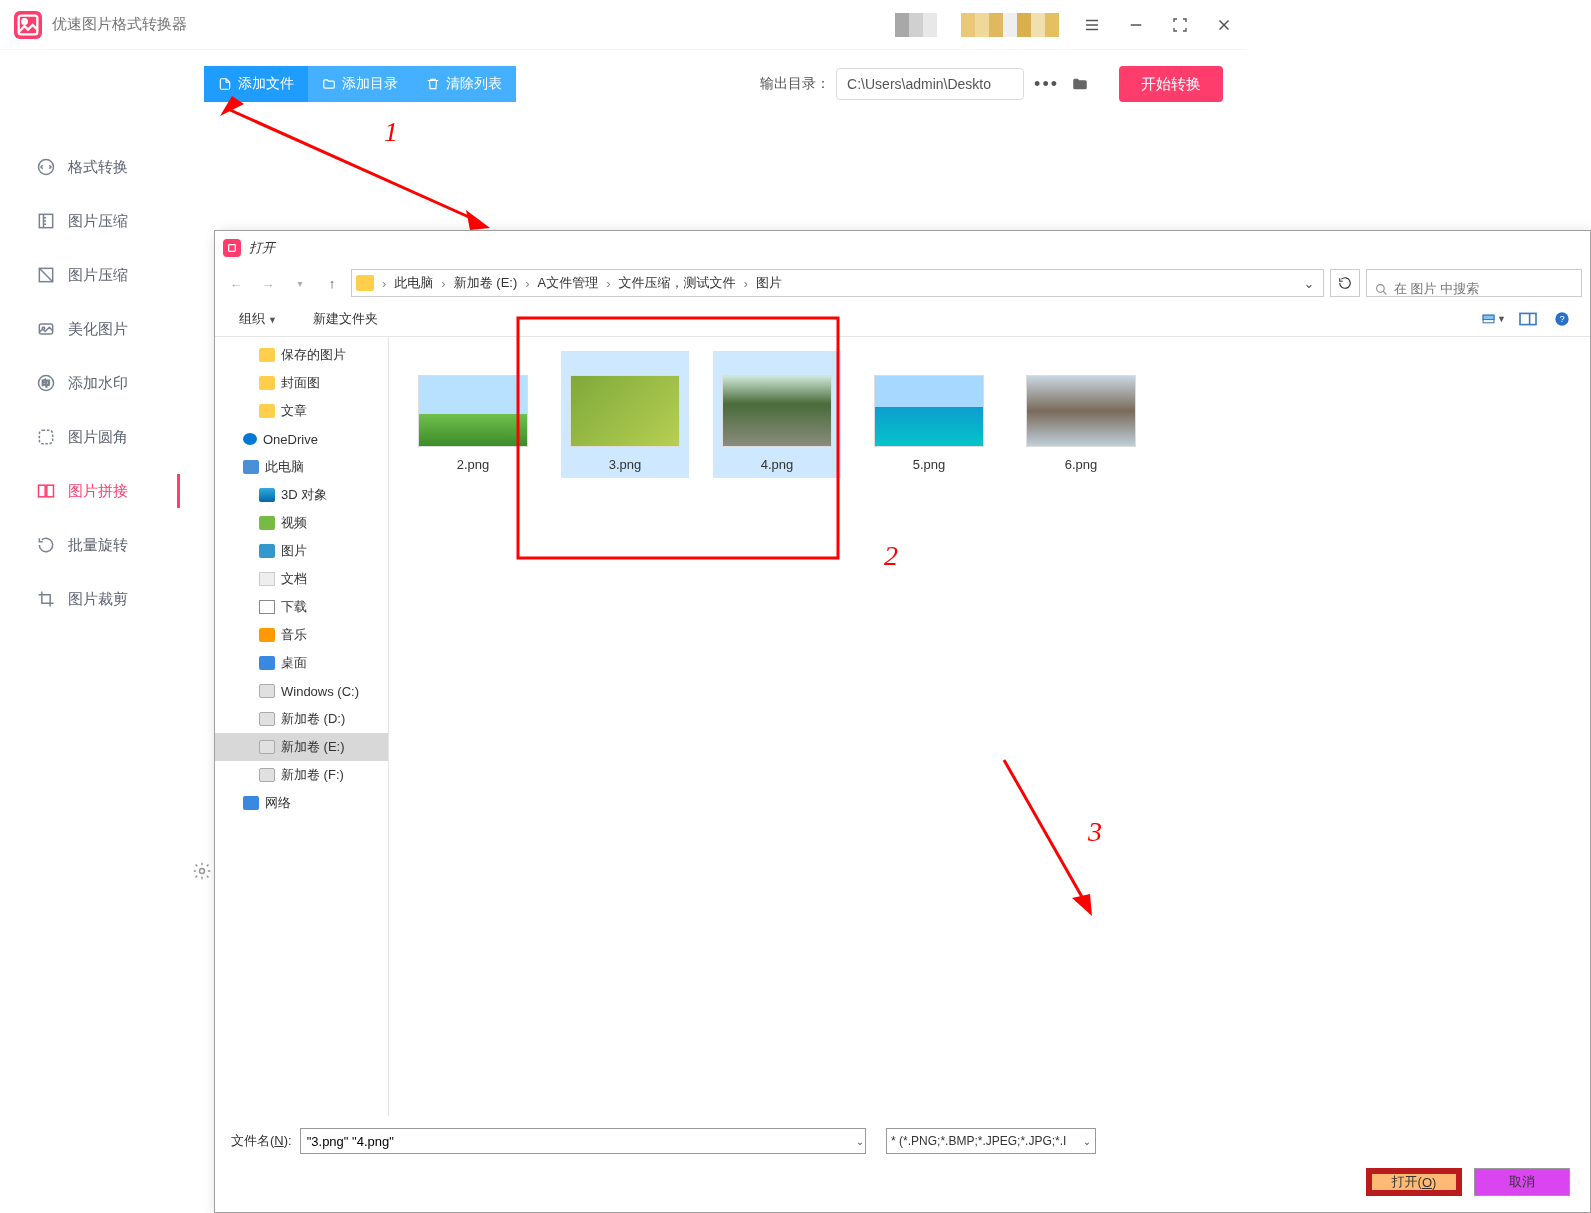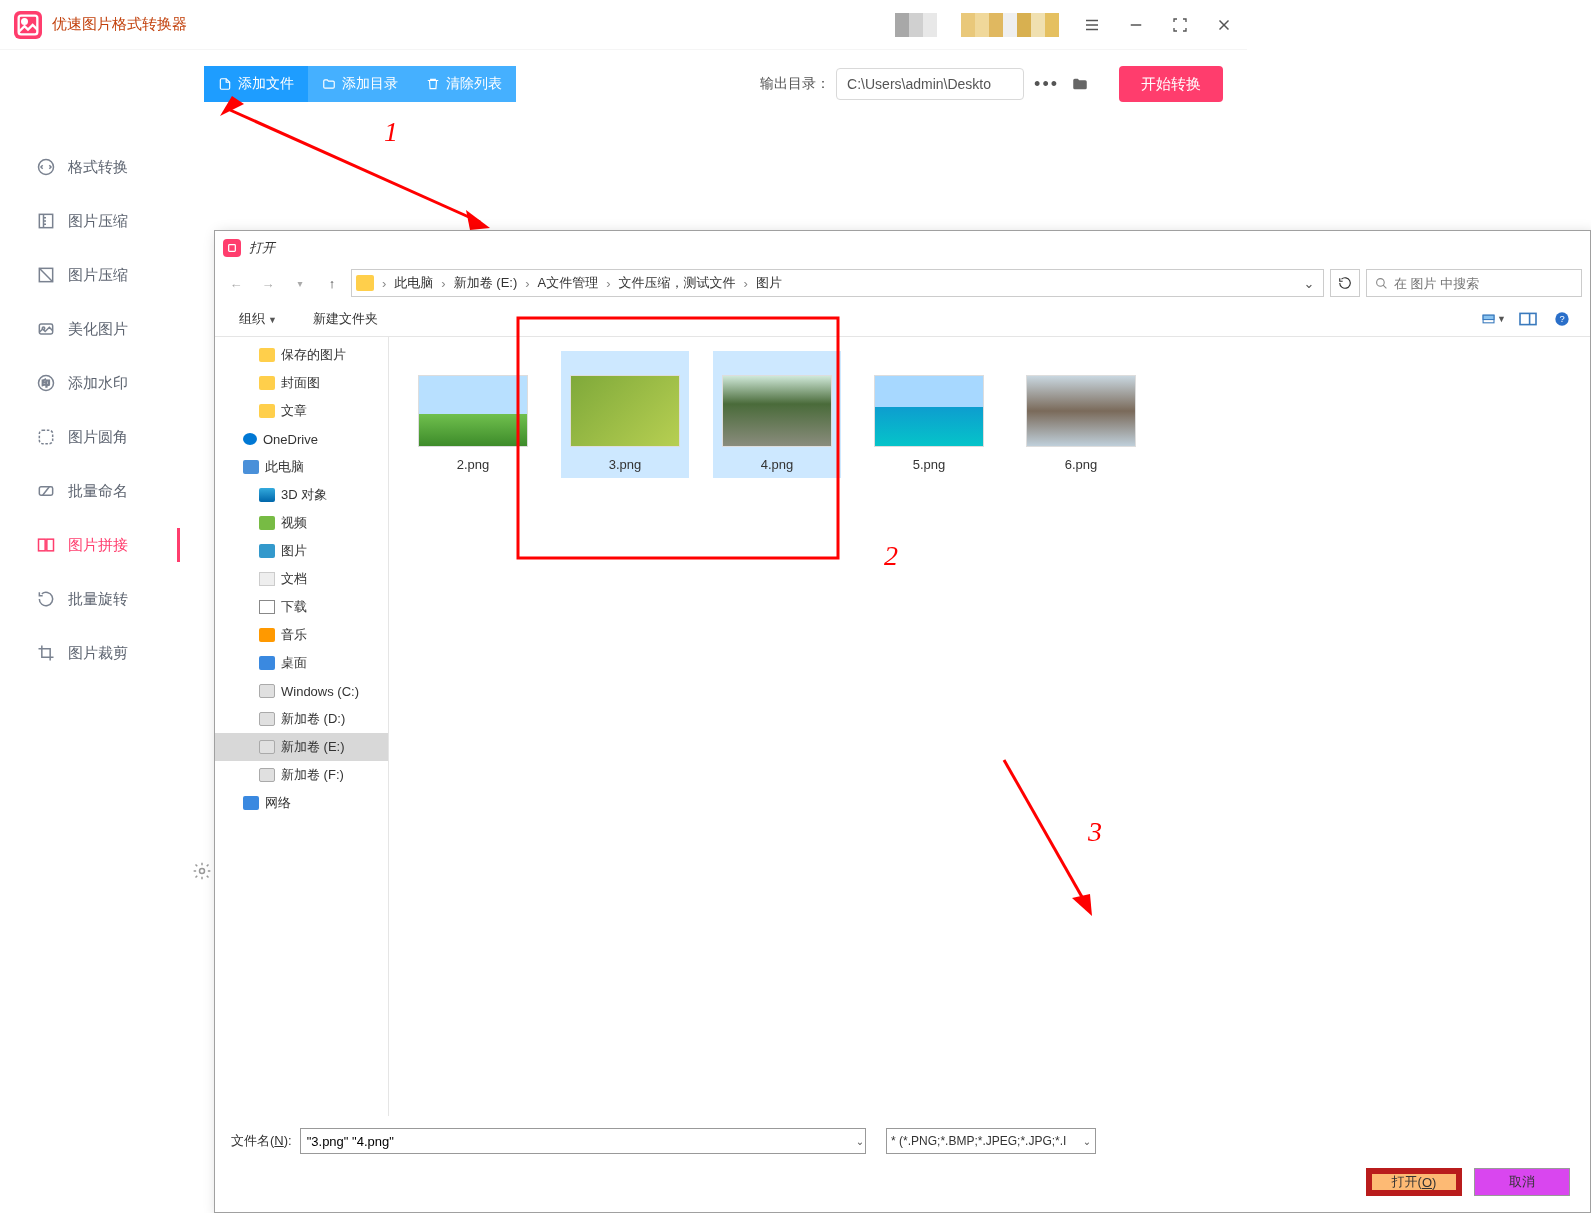--- a/index.html
+++ b/index.html
@@ -2,21 +2,21 @@
 <html><head>
 <meta charset="utf-8">
 <style>
   * { box-sizing: border-box; margin: 0; padding: 0; }
   body { font-family: "Microsoft YaHei", Arial, sans-serif; font-size: 13px; color: #333; background: #fff; width: 1591px; height: 1213px; position: relative; overflow: hidden; }
 
   
   .app { position: absolute; left: 0; top: 0; width: 1247px; height: 1213px; background: #fff; }
   .titlebar { height: 50px; display: flex; align-items: center; padding: 0 14px; border-bottom: 1px solid #f5f5f5; }
   .app-logo { width: 28px; height: 28px; border-radius: 6px; background: #ff3d6d; display: flex; align-items: center; justify-content: center; color: #fff; font-size: 16px; margin-right: 10px; }
-  .app-title { font-size: 15px; color: #c2410c; flex: 0 0 auto; }
+  .app-title { font-size: 15px; color: #737373; flex: 0 0 auto; }
   .titlebar-spacer { flex: 1; }
   .blur-block { display: flex; gap: 0; margin-right: 24px; }
   .blur-cell { width: 14px; height: 24px; background: #ccc; }
   .titlebar-icons { display: flex; align-items: center; gap: 26px; color: #555; }
   .tb-icon { width: 18px; height: 18px; display: flex; align-items: center; justify-content: center; cursor: pointer; }
   .tb-icon svg { width: 18px; height: 18px; }
 
   .content-row { display: flex; height: calc(100% - 50px); }
 
   
@@ -49,21 +49,21 @@
   .dlg-logo { width: 18px; height: 18px; border-radius: 4px; background: #ff3d6d; display: flex; align-items: center; justify-content: center; color: #fff; font-size: 10px; margin-right: 8px; }
   .dlg-nav { height: 36px; display: flex; align-items: center; padding: 0 8px; gap: 6px; }
   .nav-arrow { width: 26px; height: 26px; display: flex; align-items: center; justify-content: center; color: #aaa; cursor: pointer; }
   .nav-arrow.enabled { color: #333; }
   .breadcrumb-bar { flex: 1; height: 28px; border: 1px solid #ccc; display: flex; align-items: center; padding: 0 4px; gap: 2px; font-size: 13px; }
   .bc-folder-icon { width: 18px; height: 16px; background: #ffcf4b; border-radius: 2px; margin-right: 4px; }
   .bc-sep { color: #888; padding: 0 2px; }
   .bc-item { padding: 2px 4px; cursor: pointer; }
   .bc-drop { width: 20px; text-align: center; color: #555; margin-left: auto; cursor: pointer; }
   .refresh-btn { width: 30px; height: 28px; border: 1px solid #ccc; display: flex; align-items: center; justify-content: center; cursor: pointer; }
-  .search-box { width: 216px; height: 28px; border: 1px solid #ccc; display: flex; align-items: center; padding: 0 8px; gap: 6px; color: #888; }
+  .search-box { width: 216px; height: 28px; border: 1px solid #ccc; display: flex; align-items: flex-end; padding: 0 8px; gap: 6px; color: #888; }
   .search-box input { border: none; outline: none; flex: 1; font-size: 13px; color: #888; background: transparent; }
 
   .dlg-toolbar { height: 36px; border-bottom: 1px solid #e5e5e5; display: flex; align-items: center; padding: 0 16px; font-size: 13px; }
   .dlg-tb-item { padding: 4px 8px; cursor: pointer; }
   .dlg-tb-item .caret { font-size: 9px; color: #555; margin-left: 3px; }
   .dlg-tb-spacer { flex: 1; }
   .view-icon { width: 24px; height: 20px; display: flex; align-items: center; justify-content: center; cursor: pointer; margin-left: 10px; }
 
   .dlg-body { flex: 1; display: flex; overflow: hidden; }
   .dlg-tree { width: 174px; border-right: 1px solid #e5e5e5; overflow-y: auto; padding: 4px 0; }
@@ -211,29 +211,20 @@
         <span>添加水印</span>
       </div>
       <div class="side-item">
         <span class="side-icon">
             <svg viewBox="0 0 24 24" fill="none" stroke="#7a8290" stroke-width="1.8" stroke-dasharray="3 2">
               <rect x="4" y="4" width="16" height="16" rx="4"></rect>
             </svg>
           </span>
         <span>图片圆角</span>
       </div>
-      <div class="side-item">
-        <span class="side-icon">
-            <svg viewBox="0 0 24 24" fill="none" stroke="#7a8290" stroke-width="1.8">
-              <rect x="4" y="7" width="16" height="10" rx="2"></rect>
-              <path d="M8 17l8-10"></path>
-            </svg>
-          </span>
-        <span>批量命名</span>
-      </div>
       <div class="side-item active">
         <span class="side-icon">
             <svg viewBox="0 0 24 24" fill="none" stroke="#ff3d6d" stroke-width="1.8">
               <rect x="3" y="5" width="8" height="14"></rect>
               <rect x="13" y="5" width="8" height="14"></rect>
             </svg>
           </span>
         <span>图片拼接</span>
       </div>
       <div class="side-item">

